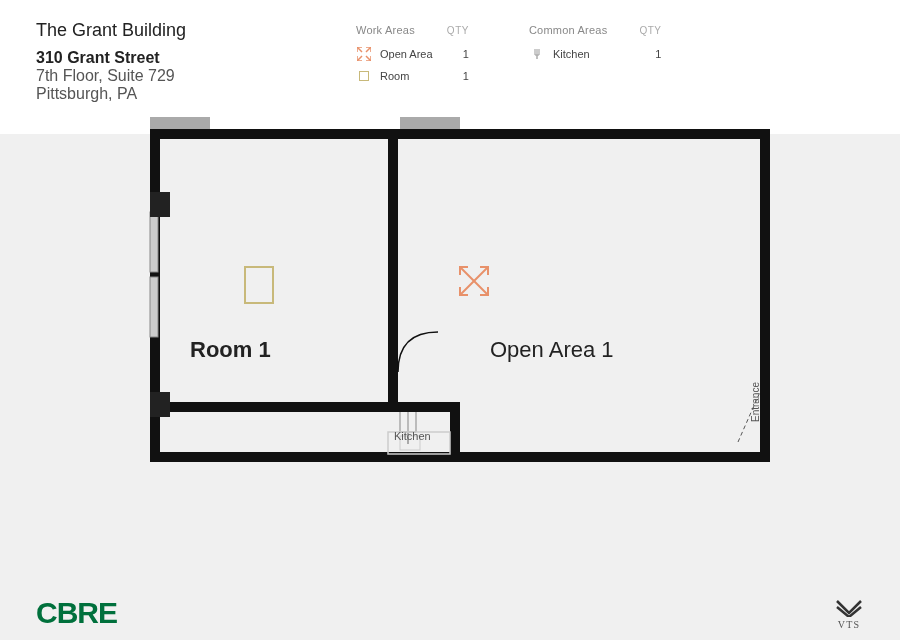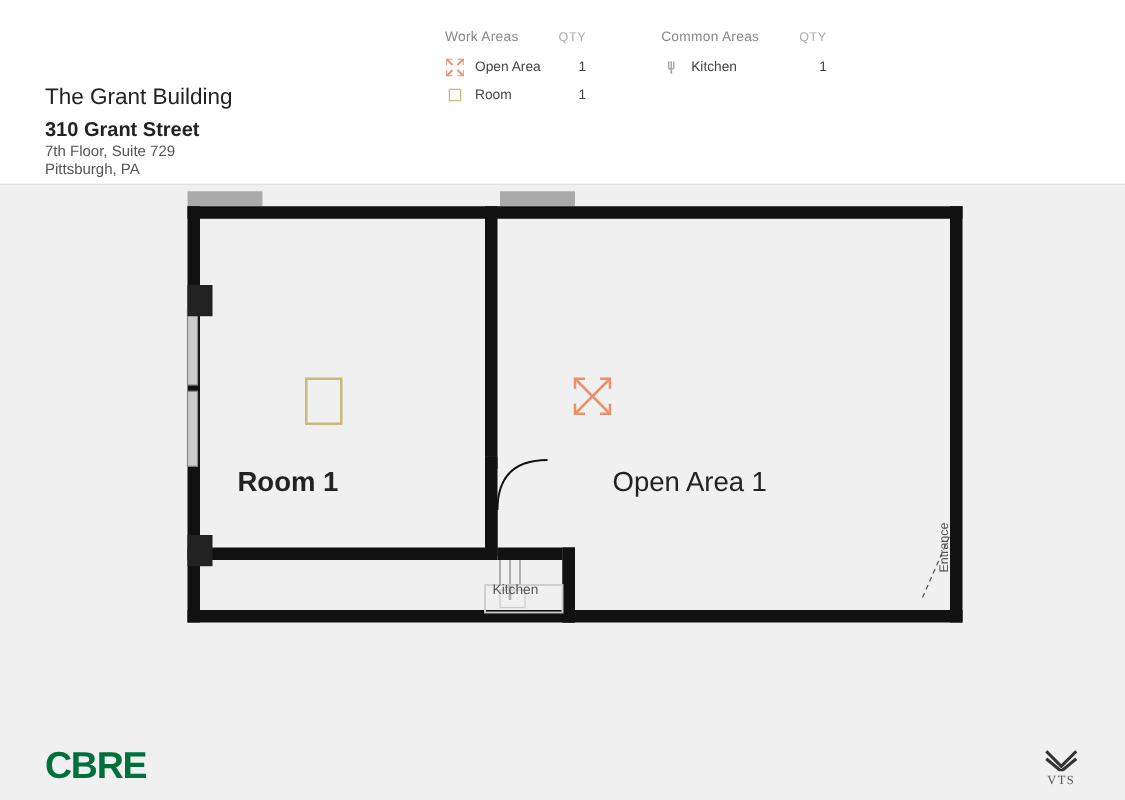--- a/index.html
+++ b/index.html
@@ -27,31 +27,30 @@
 
     .header-left {
       flex: 0 0 320px;
     }
 
     .building-name {
       font-size: 18px;
       font-weight: 400;
       color: #222;
       margin-bottom: 8px;
-      margin-top: 47px;
     }
 
     .address-line1 {
       font-size: 16px;
       font-weight: 700;
       color: #222;
     }
 
     .address-line2, .address-line3 {
-      font-size: 12px;
+      font-size: 16px;
       color: #555;
     }
 
     .header-legend {
       display: flex;
       flex: 1;
       gap: 60px;
       padding-top: 4px;
     }
 
@@ -106,27 +105,27 @@
 
     .legend-qty {
       font-size: 11px;
       color: #444;
       margin-left: 20px;
     }
 
     
     .floorplan-area {
       position: absolute;
-      top: 148px;
+      top: 134px;
       left: 0;
       width: 900px;
       height: 348px;
       background: #f0f0f0;
       display: flex;
-      align-items: flex-start;
+      align-items: flex-end;
       justify-content: center;
     }
 
     
     .floorplan-container {
       position: relative;
       width: 720px;
       height: 370px;
     }
 

